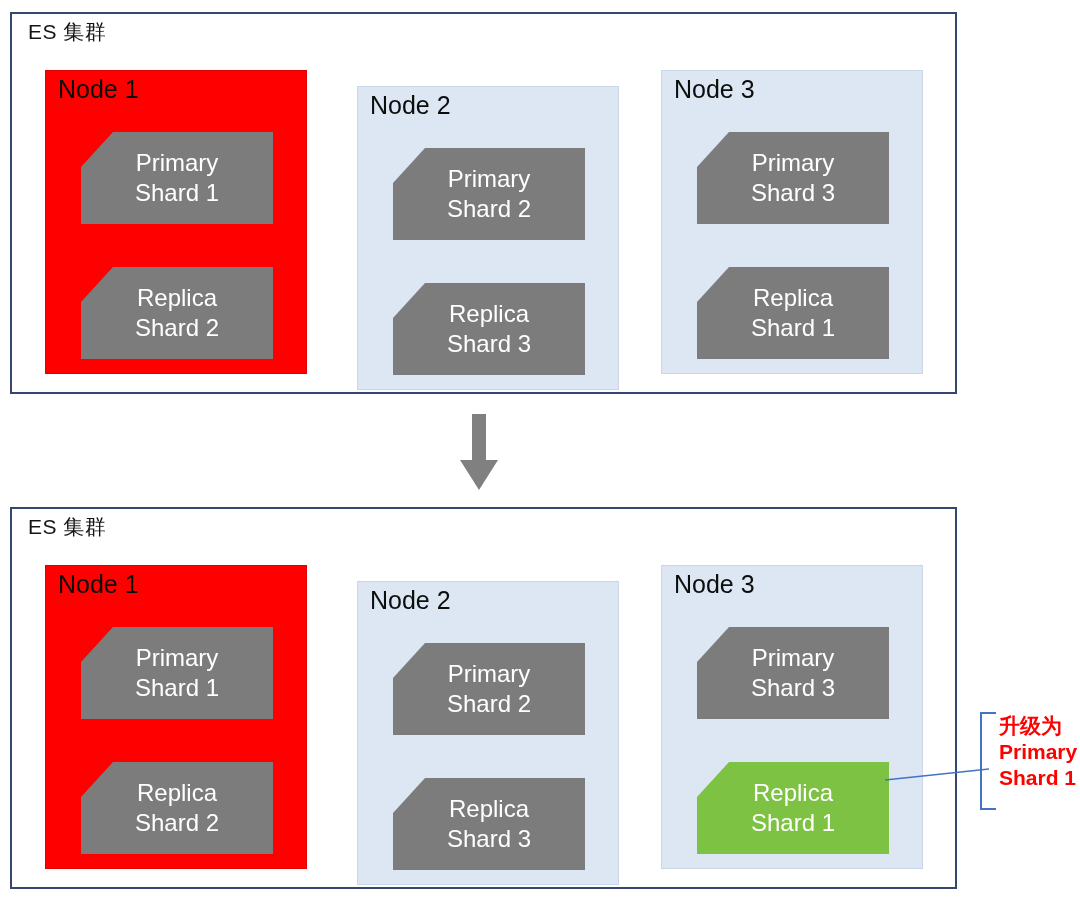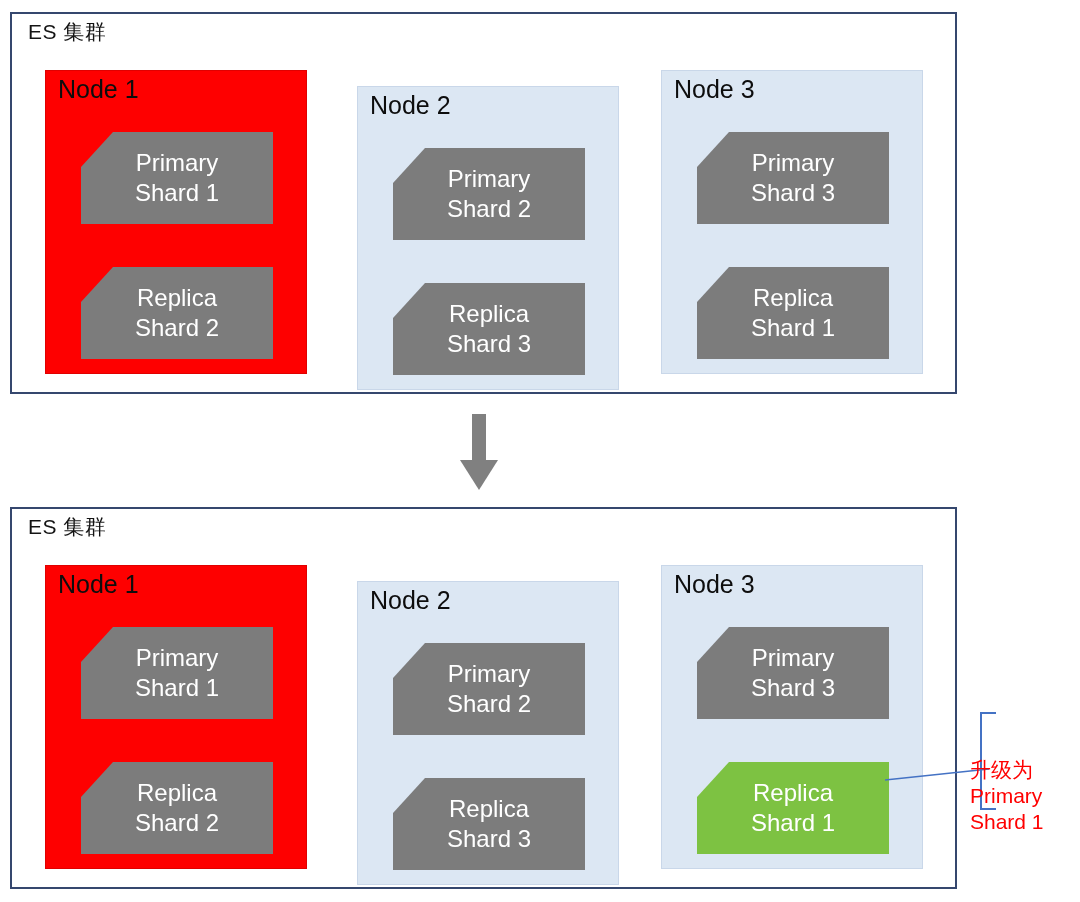--- a/index.html
+++ b/index.html
@@ -38,23 +38,23 @@
                     border-top:30px solid var(--arrow-gray,#808080);}
 
   .connector-svg{position:absolute;left:885px;top:762px;width:106px;height:22px;}
   .connector-svg line{stroke:var(--bracket-blue,#4472C4);stroke-width:1.6;}
 
   .bracket{position:absolute;left:980px;top:712px;width:16px;height:98px;box-sizing:border-box;
            border-left:2px solid var(--bracket-blue,#4472C4);
            border-top:2px solid var(--bracket-blue,#4472C4);
            border-bottom:2px solid var(--bracket-blue,#4472C4);}
 
-  .annotation{position:absolute;left:970px;top:713px;width:80px;
+  .annotation{position:absolute;left:999px;top:713px;width:80px;
               color:var(--annotation-red,#FF0000);font-size:21px;line-height:26px;
-              font-weight:400;margin-top:44px;}
+              font-weight:700;}
   .annotation span{display:block;}
 </style>
 </head>
 <body>
 
 <div class="page">
 
   <div class="cluster top">
     <div class="cluster-title">ES 集群</div>
 

